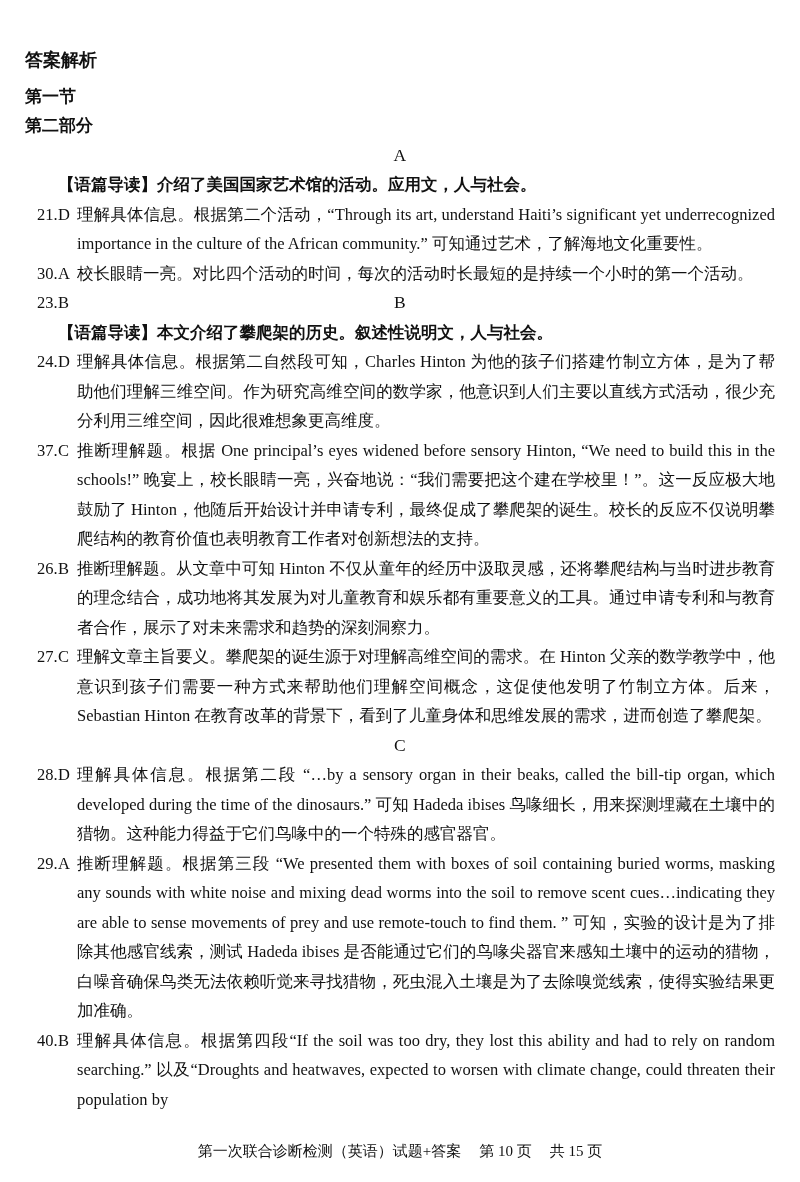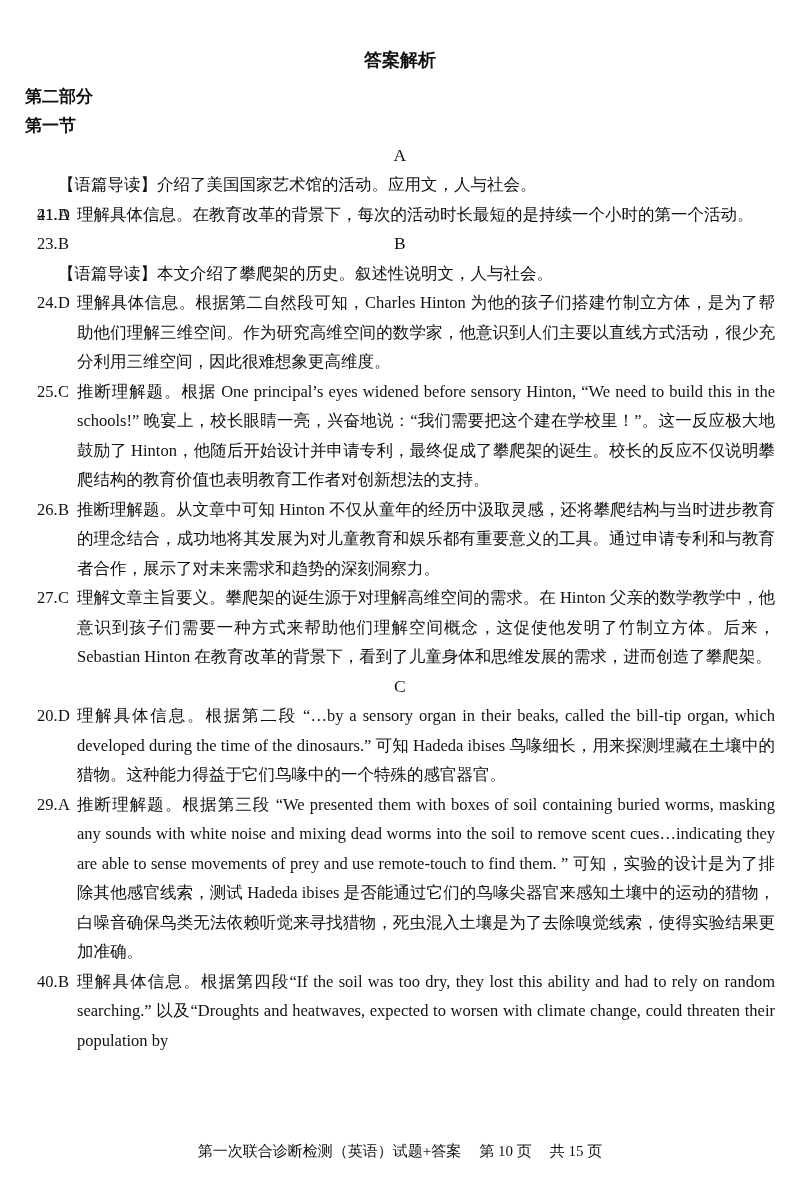--- a/index.html
+++ b/index.html
@@ -19,39 +19,38 @@
     position: relative;
     width: 750px;
     height: 1182px;
     padding: 46px 25px 0 25px;
     box-sizing: content-box;
     font-size: 16.5px;
     line-height: 29.5px;
   }
   .doc-title {
     margin: 0 0 6px 0;
-    text-align: center;
     font-size: 18px;
     font-weight: bold;
     line-height: 29.5px;
   }
   .heading {
     font-weight: bold;
     font-size: 17px;
     line-height: 29.5px;
   }
   .passage-label {
     text-align: center;
     font-size: 17.5px;
     line-height: 29.5px;
     letter-spacing: 0.5px;
   }
   .passage-intro {
     margin: 0;
-    font-weight: normal;
+    font-weight: bold;
     text-indent: 33px;
     text-align: left;
     line-height: 29.5px;
   }
   .question {
     position: relative;
     padding-left: 52px;
     text-align: justify;
     line-height: 29.5px;
   }
@@ -75,57 +74,58 @@
     line-height: 22px;
     color: #111111;
   }
   .footer span { margin: 0 9px; }
 </style>
 </head>
 <body>
 
 <div class="page">
   <h1 class="doc-title">答案解析</h1>
+  <div class="heading">第一节</div>
   <div class="heading">第二部分</div>
-  <div class="heading">第一节</div>
   <div id="passages">
   <section class="passage">
     <div class="passage-label">A</div>
     <p class="passage-intro">【语篇导读】介绍了美国国家艺术馆的活动。应用文，人与社会。</p>
     <div class="questions">
   <div class="question">
     <span class="q-num">21.</span>
     <span class="q-ans">D</span>
+    <span class="q-text">理解具体信息。根据第二个活动，“Through its art, understand Haiti’s significant yet underrecognized importance in the culture of the African community.” 可知通过艺术，了解海地文化重要性。</span>
   </div>
 
   <div class="question">
-    <span class="q-num">41.</span>
+    <span class="q-num">30.</span>
     <span class="q-ans">A</span>
-    <span class="q-text">理解具体信息。在教育改革的背景下，每次的活动时长最短的是持续一个小时的第一个活动。</span>
+    <span class="q-text">校长眼睛一亮。对比四个活动的时间，每次的活动时长最短的是持续一个小时的第一个活动。</span>
   </div>
 
   <div class="question">
     <span class="q-num">23.</span>
     <span class="q-ans">B</span>
   </div>
 </div>
   </section>
 
   <section class="passage">
     <div class="passage-label">B</div>
     <p class="passage-intro">【语篇导读】本文介绍了攀爬架的历史。叙述性说明文，人与社会。</p>
     <div class="questions">
   <div class="question">
     <span class="q-num">24.</span>
     <span class="q-ans">D</span>
     <span class="q-text">理解具体信息。根据第二自然段可知，Charles Hinton 为他的孩子们搭建竹制立方体，是为了帮助他们理解三维空间。作为研究高维空间的数学家，他意识到人们主要以直线方式活动，很少充分利用三维空间，因此很难想象更高维度。</span>
   </div>
 
   <div class="question">
-    <span class="q-num">25.</span>
+    <span class="q-num">37.</span>
     <span class="q-ans">C</span>
     <span class="q-text">推断理解题。根据 One principal’s eyes widened before sensory Hinton, “We need to build this in the schools!” 晚宴上，校长眼睛一亮，兴奋地说：“我们需要把这个建在学校里！”。这一反应极大地鼓励了 Hinton，他随后开始设计并申请专利，最终促成了攀爬架的诞生。校长的反应不仅说明攀爬结构的教育价值也表明教育工作者对创新想法的支持。</span>
   </div>
 
   <div class="question">
     <span class="q-num">26.</span>
     <span class="q-ans">B</span>
     <span class="q-text">推断理解题。从文章中可知 Hinton 不仅从童年的经历中汲取灵感，还将攀爬结构与当时进步教育的理念结合，成功地将其发展为对儿童教育和娱乐都有重要意义的工具。通过申请专利和与教育者合作，展示了对未来需求和趋势的深刻洞察力。</span>
   </div>
 
@@ -134,21 +134,21 @@
     <span class="q-ans">C</span>
     <span class="q-text">理解文章主旨要义。攀爬架的诞生源于对理解高维空间的需求。在 Hinton 父亲的数学教学中，他意识到孩子们需要一种方式来帮助他们理解空间概念，这促使他发明了竹制立方体。后来，Sebastian Hinton 在教育改革的背景下，看到了儿童身体和思维发展的需求，进而创造了攀爬架。</span>
   </div>
 </div>
   </section>
 
   <section class="passage">
     <div class="passage-label">C</div>
     <div class="questions">
   <div class="question">
-    <span class="q-num">20.</span>
+    <span class="q-num">28.</span>
     <span class="q-ans">D</span>
     <span class="q-text">理解具体信息。根据第二段 “…by a sensory organ in their beaks, called the bill-tip organ, which developed during the time of the dinosaurs.” 可知 Hadeda ibises 鸟喙细长，用来探测埋藏在土壤中的猎物。这种能力得益于它们鸟喙中的一个特殊的感官器官。</span>
   </div>
 
   <div class="question">
     <span class="q-num">29.</span>
     <span class="q-ans">A</span>
     <span class="q-text">推断理解题。根据第三段 “We presented them with boxes of soil containing buried worms, masking any sounds with white noise and mixing dead worms into the soil to remove scent cues…indicating they are able to sense movements of prey and use remote-touch to find them. ” 可知，实验的设计是为了排除其他感官线索，测试 Hadeda ibises 是否能通过它们的鸟喙尖器官来感知土壤中的运动的猎物，白噪音确保鸟类无法依赖听觉来寻找猎物，死虫混入土壤是为了去除嗅觉线索，使得实验结果更加准确。</span>
   </div>
 

